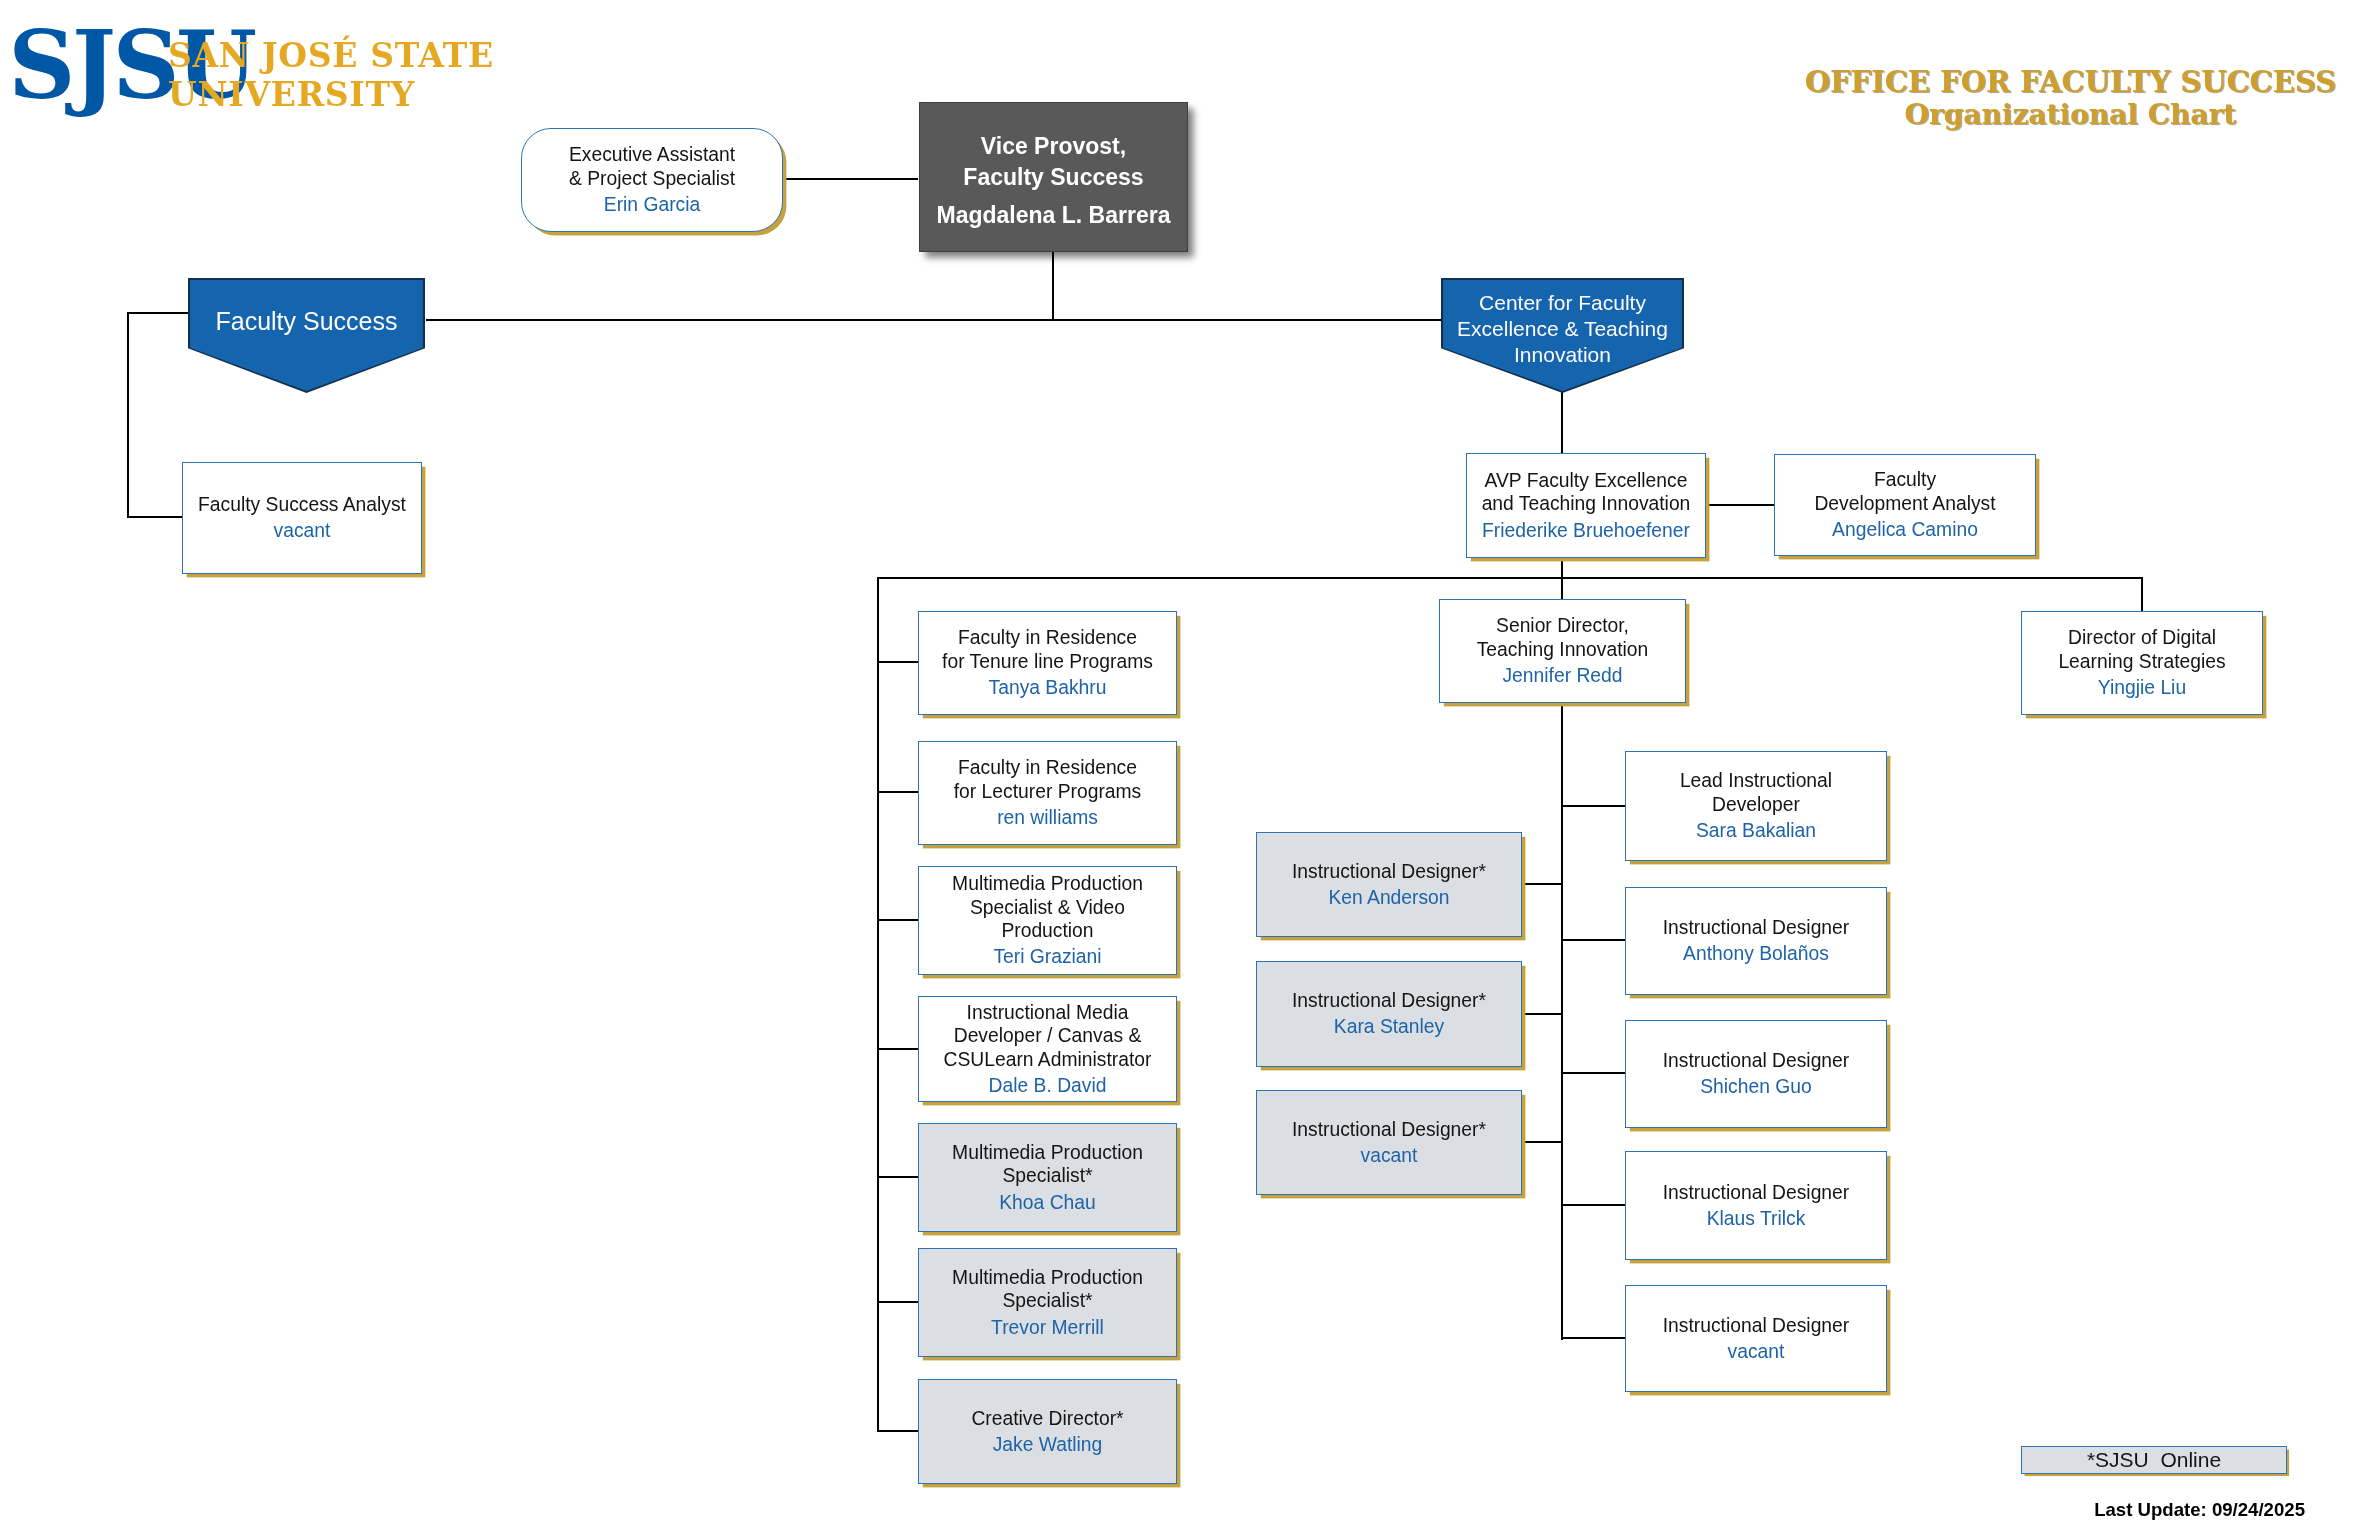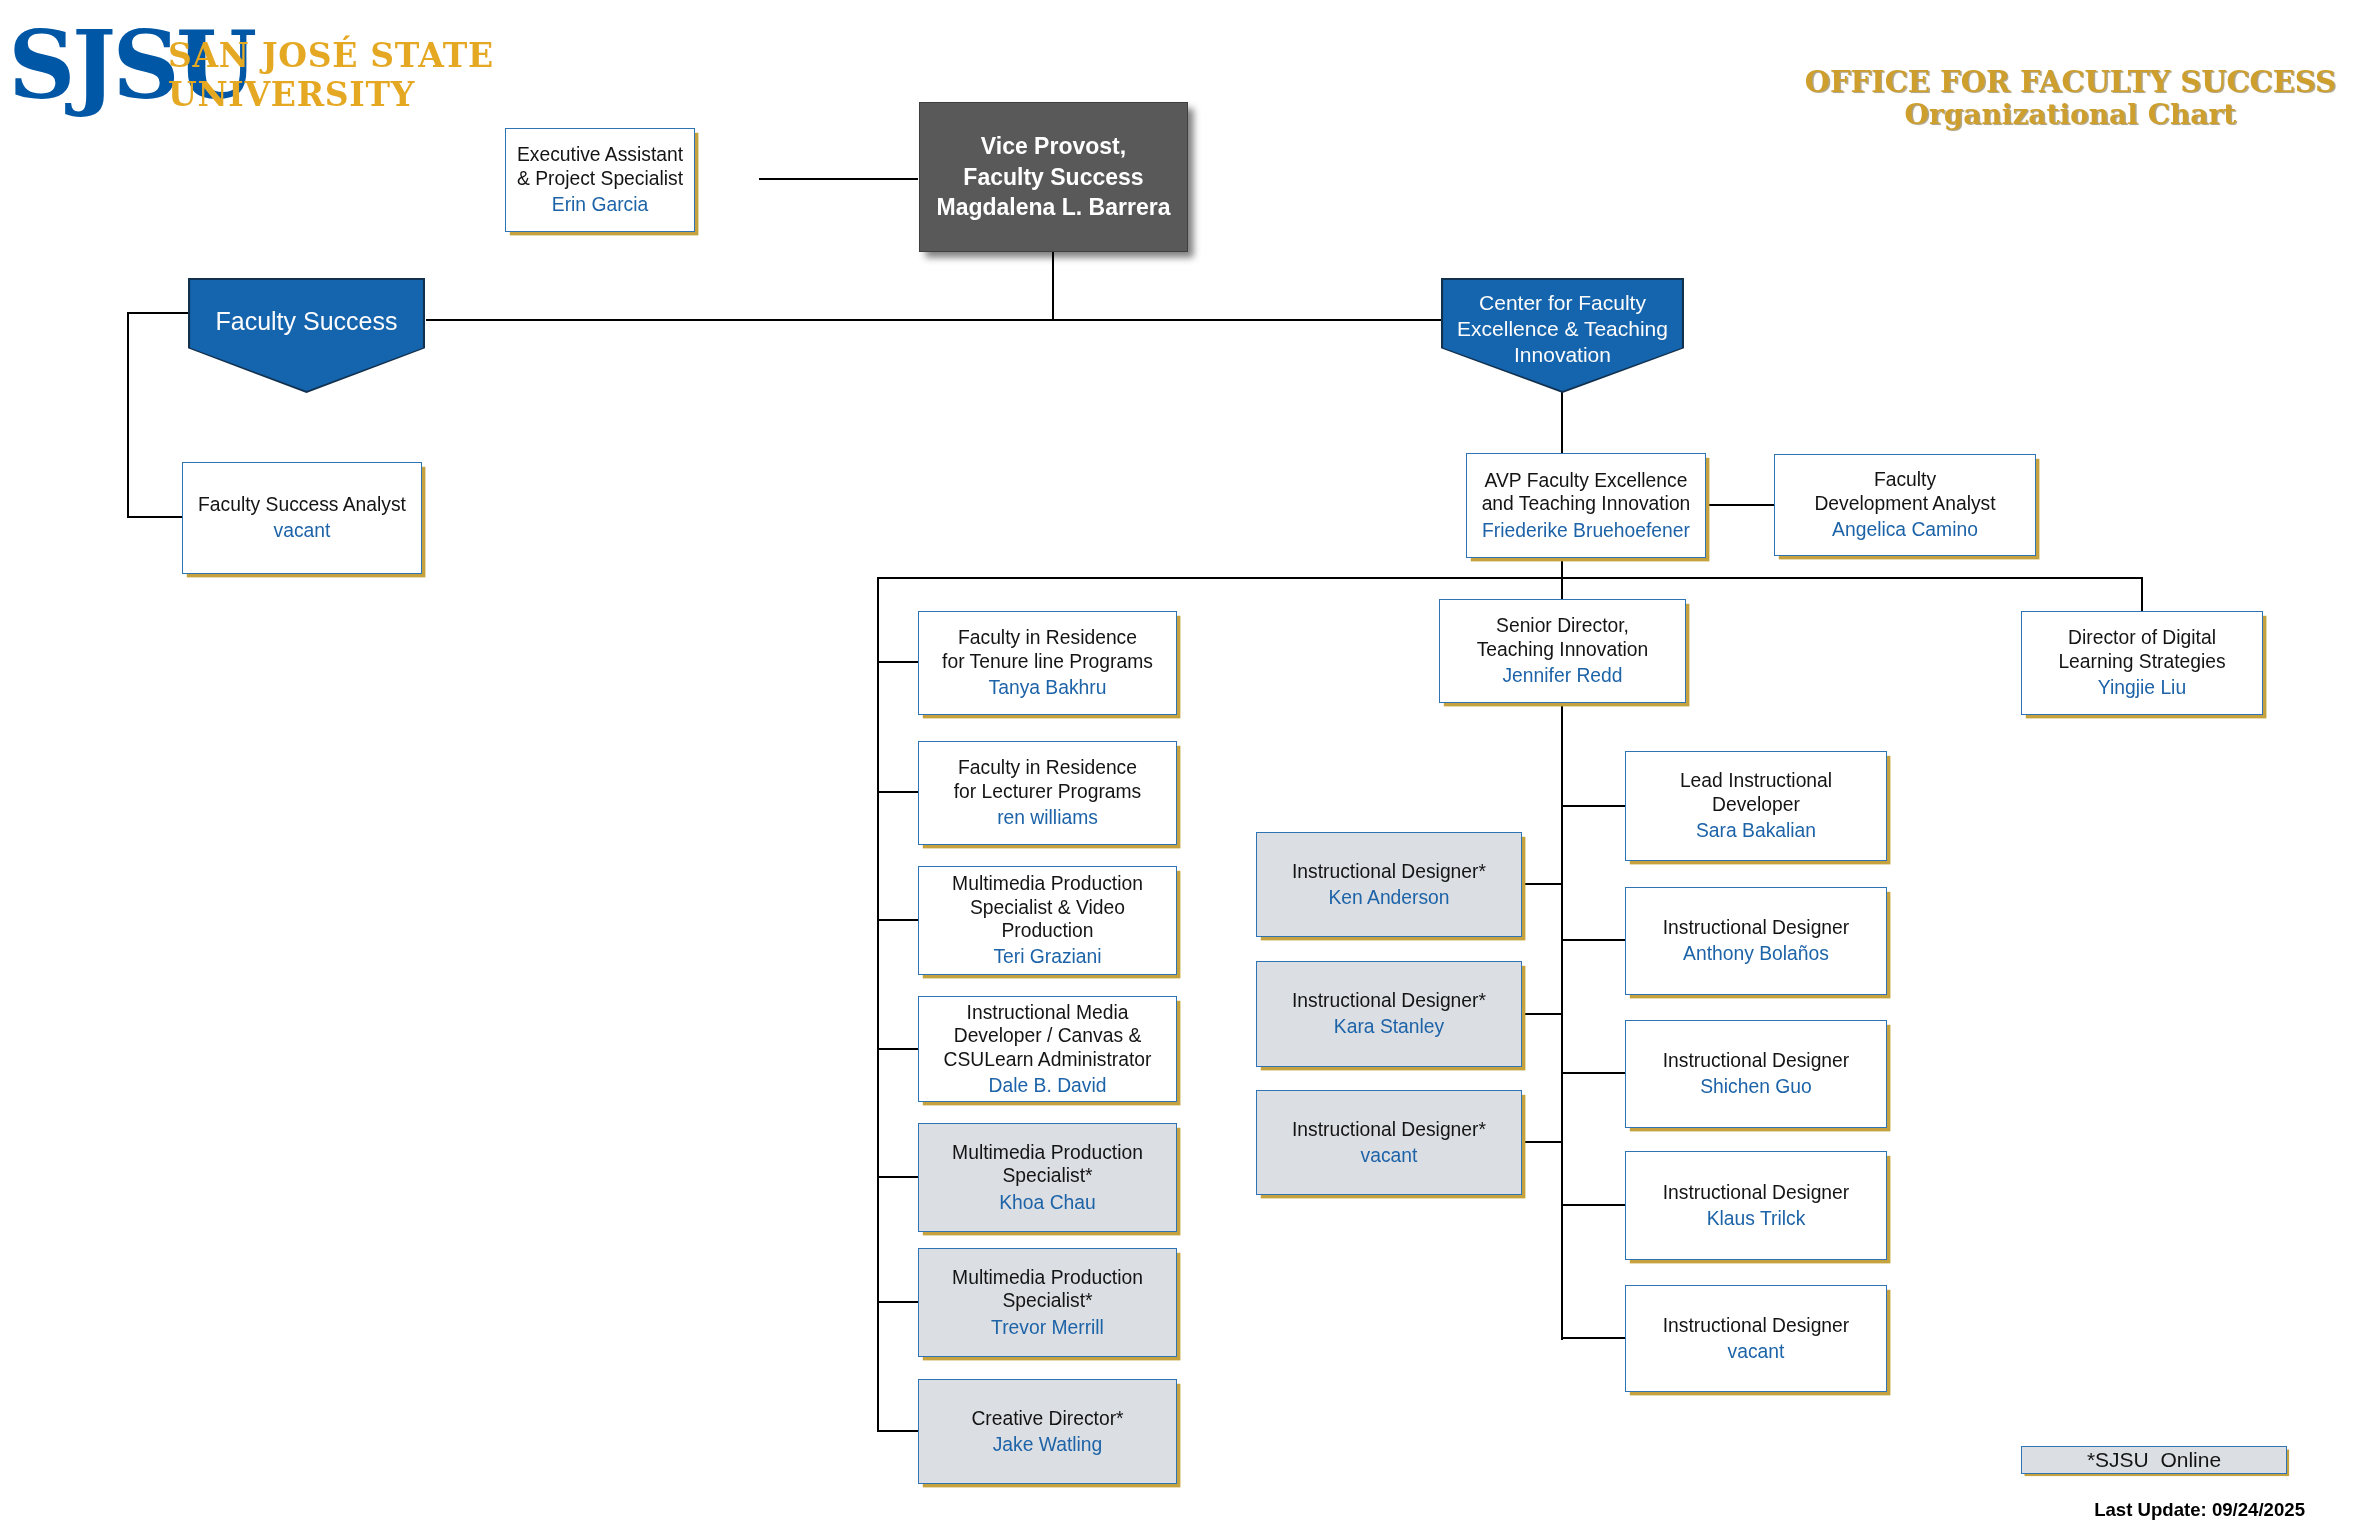--- a/index.html
+++ b/index.html
@@ -37,21 +37,21 @@
   .node{
     position:absolute;box-sizing:border-box;
     display:flex;flex-direction:column;justify-content:center;align-items:center;
     text-align:center;padding:5.5px 7px;
   }
   .node.white{background:#FFFFFF;border:1.4px solid #2E74B5;box-shadow:4.1px 4.1px 0 -0.7px #C6A23E;}
   .node.gray {background:#DBDEE3;border:1.4px solid #2E74B5;box-shadow:4.1px 4.1px 0 -0.7px #C6A23E;}
   .node.dark {background:#595959;border:0.7px solid #3f3f3f;box-shadow:5.5px 5.5px 7px rgba(0,0,0,0.5);}
   .nt{white-space:pre-wrap;font-size:19.3px;line-height:1.22;color:#141414;}
   .np{white-space:pre-wrap;font-size:19.3px;line-height:1.22;color:#1D63A8;margin-top:2.8px;}
-  .node.dark .nt,.node.dark .np{color:#ffffff;font-weight:bold;font-size:23px;line-height:1.32;margin-top:0;}
+  .node.dark .nt,.node.dark .np{color:#ffffff;font-weight:bold;font-size:23px;line-height:1.32;margin-top:8px;}
   .legend-box .nt{font-size:21px;}
   .legend-box{box-shadow:2.8px 2.8px 0 -0.7px #C6A23E !important;}
   
   .banner{position:absolute;}
   .banner .shape-outer{
     position:absolute;inset:0;background:#12314E;
     clip-path:polygon(0 0,100% 0,100% 61%,50% 100%,0 61%);
     filter:drop-shadow(3.5px 3.5px 3.5px rgba(0,0,0,0.45));
   }
   .banner .shape-inner{
@@ -111,21 +111,21 @@
   <div class="hline" style="left:1563px;top:805px;width:62px;"></div>
   <div class="hline" style="left:1563px;top:939px;width:62px;"></div>
   <div class="hline" style="left:1563px;top:1072px;width:62px;"></div>
   <div class="hline" style="left:1563px;top:1204px;width:62px;"></div>
   <div class="hline" style="left:1563px;top:1337px;width:62px;"></div>
   <div class="hline" style="left:1522px;top:883px;width:41px;"></div>
   <div class="hline" style="left:1522px;top:1013px;width:41px;"></div>
   <div class="hline" style="left:1522px;top:1141px;width:41px;"></div>
   <div class="vline" style="left:2141px;top:579px;height:32px;"></div>
 
-  <div class="node white" style="left:505px;top:128px;width:190px;height:104px;">
+  <div class="node white" style="left:521px;top:128px;width:262px;height:104px;border-radius:30px;">
     <div class="nt">Executive Assistant
 &amp; Project Specialist</div>
     <div class="np">Erin Garcia</div>
   </div>
 
   <div class="node dark" style="left:919px;top:102px;width:269px;height:150px;">
     <div class="nt">Vice Provost,
 Faculty Success</div>
     <div class="np">Magdalena L. Barrera</div>
   </div>

